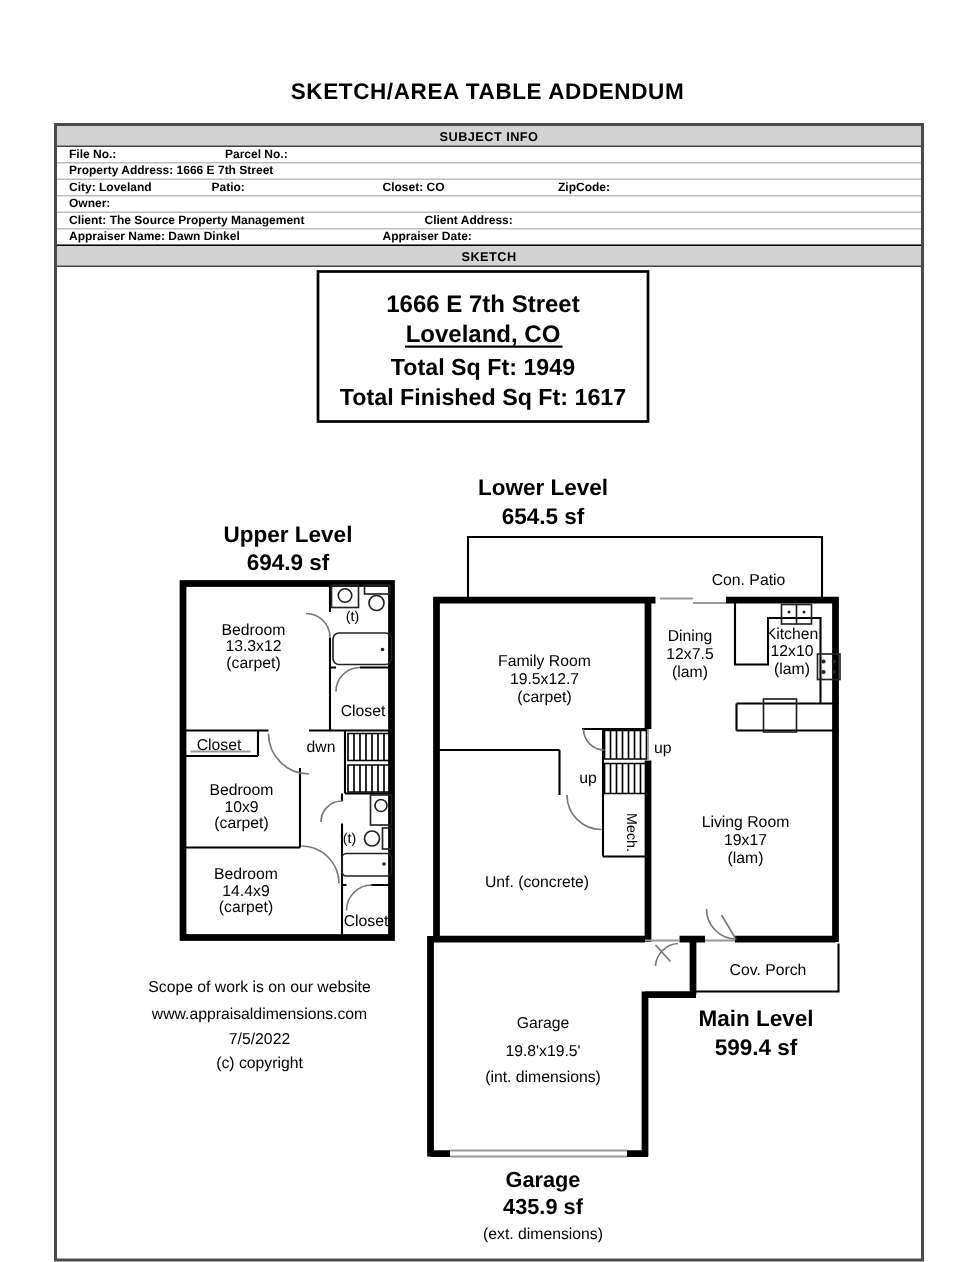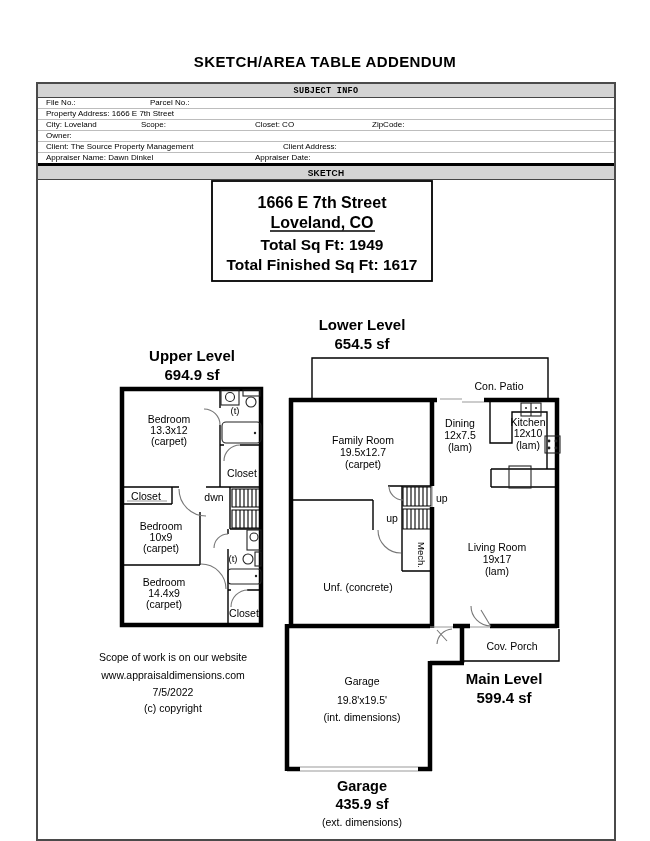--- a/index.html
+++ b/index.html
@@ -5,23 +5,23 @@
   html,body{margin:0;padding:0;background:#fff;}
   .page{position:relative;width:650px;height:841px;background:#fff;overflow:hidden;
         font-family:"Liberation Sans",sans-serif;color:#000;margin-top:40px;}
   .doc-title{position:absolute;top:13px;left:0;width:100%;text-align:center;
              font-size:15px;font-weight:bold;letter-spacing:.4px;}
   .frame{position:absolute;left:36px;top:42px;width:576px;height:755px;
          border:2px solid #4a4a4a;background:#fff;}
   .secbar{position:absolute;left:0;width:100%;height:13px;background:#d3d3d3;
           border-bottom:1px solid #444;font-size:8.5px;font-weight:bold;
           text-align:center;line-height:14px;letter-spacing:.3px;}
-  .bar-subject{top:0;font-family:Liberation Mono, monospace;}
-  .bar-sketch{top:79px;border-top:3px solid #000000;}
-  .frow{position:absolute;left:0;width:100%;height:11px;border-bottom:1px solid #bdbdbd;}
+  .bar-subject{top:0;}
+  .bar-sketch{top:79px;border-top:1px solid #000000;}
+  .frow{position:absolute;left:0;width:100%;height:11px;border-bottom:1px solid #bdbdbd;font-weight:bold;}
   .frow span{position:absolute;top:1px;font-size:8px;white-space:nowrap;}
   .r1{top:13px}.r2{top:24px}.r3{top:35px}.r4{top:46px}.r5{top:57px}.r6{top:68px;border-bottom:none;}
   .footer{position:absolute;top:817px;left:0;width:100%;text-align:center;
           font-size:7.5px;color:#333;}
   .footer .pageno{position:absolute;right:34px;top:0;}
   svg.sketch{position:absolute;left:0;top:0;pointer-events:none;}
   svg text{font-family:"Liberation Sans",sans-serif;fill:#000;}
   .t10{font-size:10.5px;}
   .t95{font-size:9.5px;}
   .b15{font-size:15px;font-weight:bold;}
@@ -47,21 +47,21 @@
 
     <div class="frow r1">
       <span style="left:8px">File No.:</span>
       <span style="left:112px">Parcel No.:</span>
     </div>
     <div class="frow r2">
       <span style="left:8px">Property Address: 1666 E 7th Street</span>
     </div>
     <div class="frow r3">
       <span style="left:8px">City: Loveland</span>
-      <span style="left:103px">Scope:</span>
+      <span style="left:103px">Patio:</span>
       <span style="left:217px">Closet: CO</span>
       <span style="left:334px">ZipCode:</span>
     </div>
     <div class="frow r5">
       <span style="left:8px">Client: The Source Property Management</span>
       <span style="left:245px">Client Address:</span>
     </div>
     <div class="frow r4">
       <span style="left:8px">Owner:</span>
     </div>

